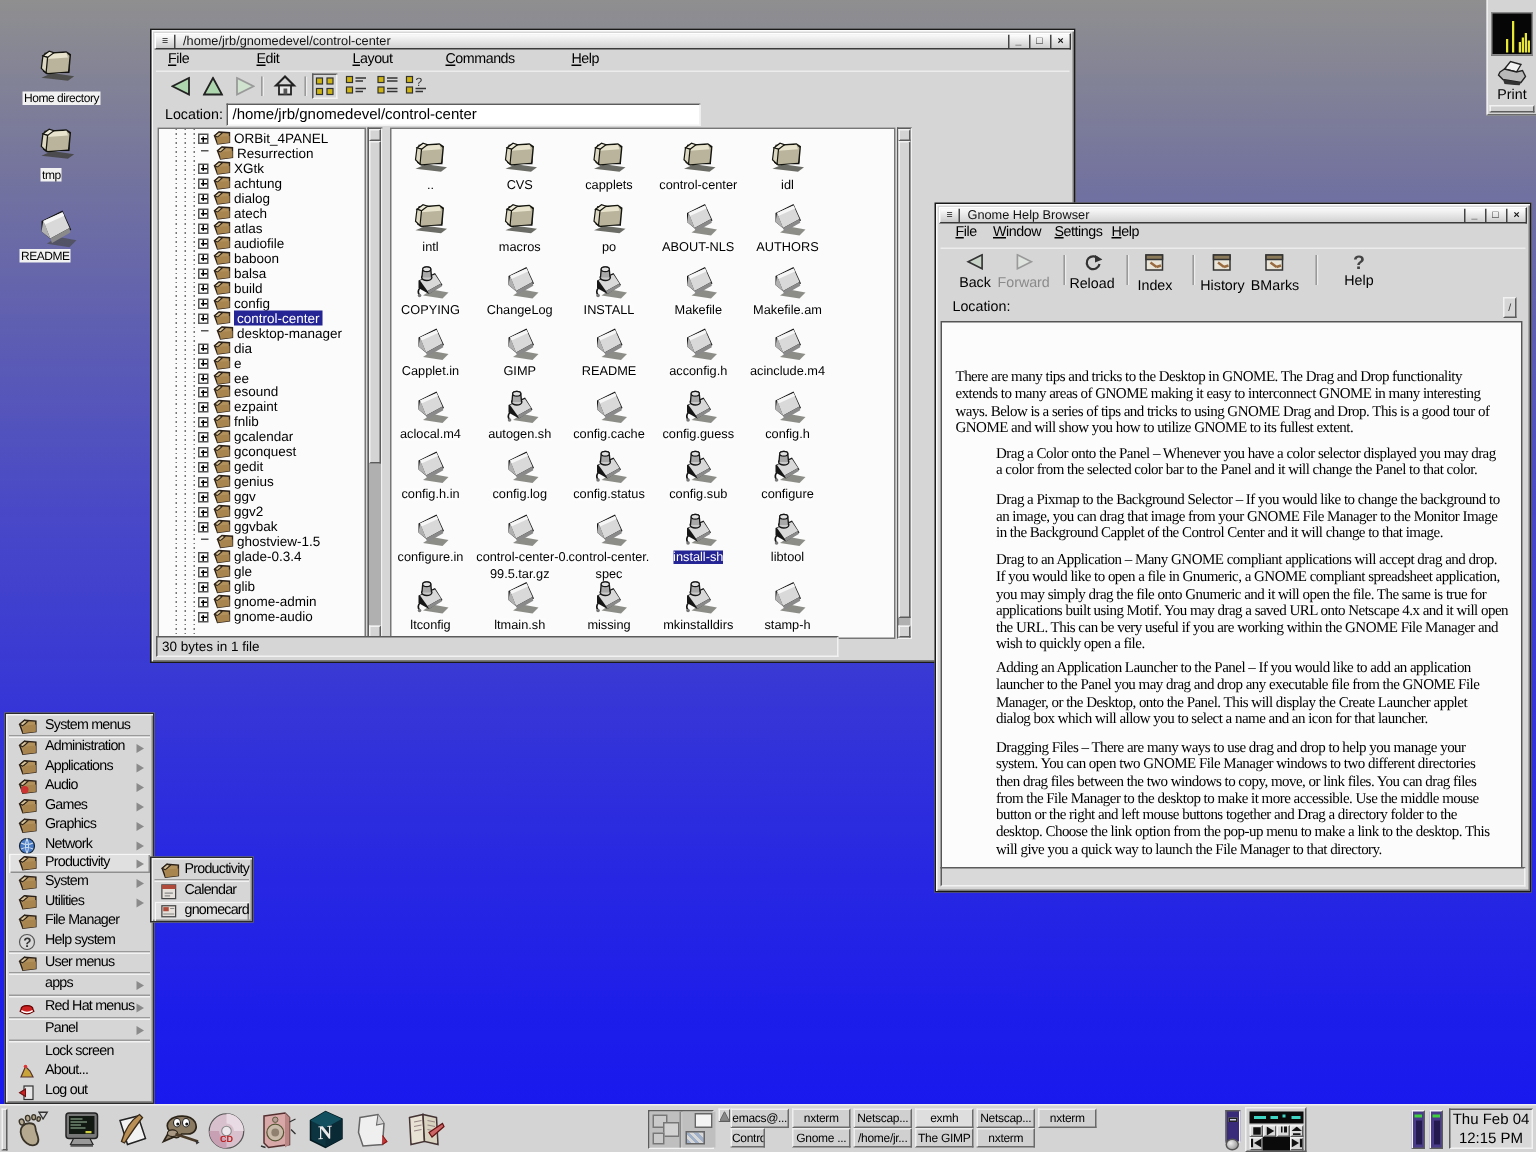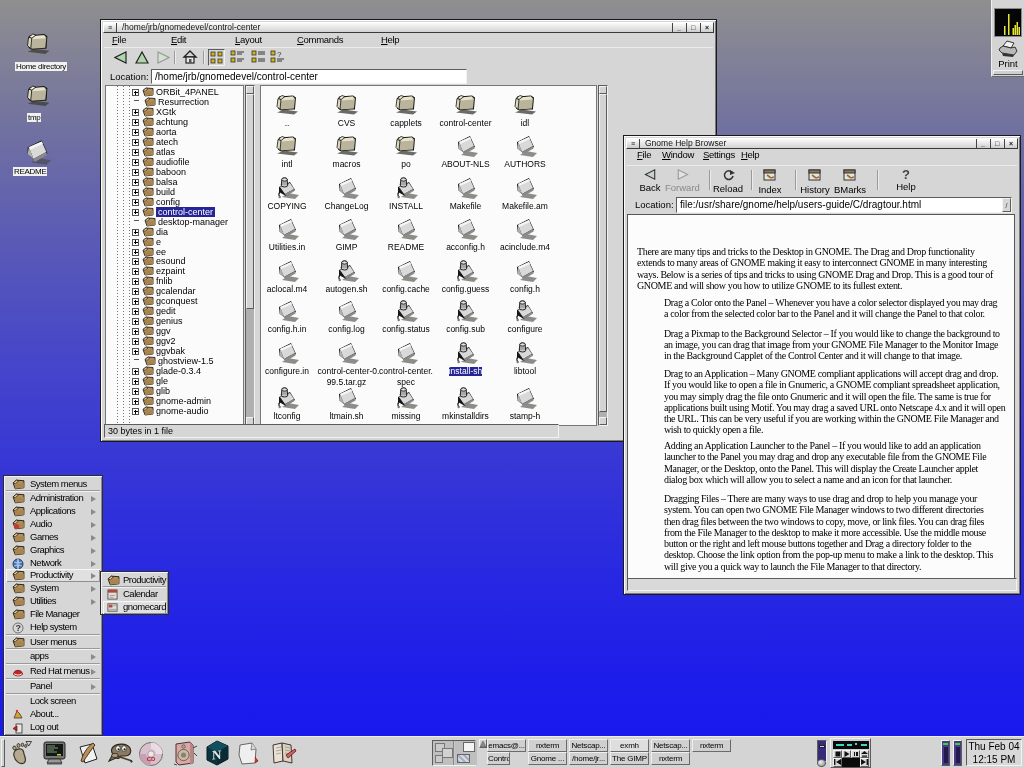--- a/index.html
+++ b/index.html
@@ -183,21 +183,21 @@
           <use href="#tfold"></use>
         </svg><span>Resurrection</span></div>
     <div class="tr" style="top:20.94px"><i class="ex"></i><svg class="tf" width="12" height="10" viewBox="0 0 12 10">
           <use href="#tfold"></use>
         </svg><span>XGtk</span></div>
     <div class="tr" style="top:30.91px"><i class="ex"></i><svg class="tf" width="12" height="10" viewBox="0 0 12 10">
           <use href="#tfold"></use>
         </svg><span>achtung</span></div>
     <div class="tr" style="top:40.88px"><i class="ex"></i><svg class="tf" width="12" height="10" viewBox="0 0 12 10">
           <use href="#tfold"></use>
-        </svg><span>aorta</span></div>
+        </svg><span>dialog</span></div>
     <div class="tr" style="top:50.85px"><i class="ex"></i><svg class="tf" width="12" height="10" viewBox="0 0 12 10">
           <use href="#tfold"></use>
         </svg><span>atech</span></div>
     <div class="tr" style="top:60.82px"><i class="ex"></i><svg class="tf" width="12" height="10" viewBox="0 0 12 10">
           <use href="#tfold"></use>
         </svg><span>atlas</span></div>
     <div class="tr" style="top:70.79px"><i class="ex"></i><svg class="tf" width="12" height="10" viewBox="0 0 12 10">
           <use href="#tfold"></use>
         </svg><span>audiofile</span></div>
     <div class="tr" style="top:80.76px"><i class="ex"></i><svg class="tf" width="12" height="10" viewBox="0 0 12 10">
@@ -322,21 +322,21 @@
           <use href="#bigpawn"></use>
         </svg><br><span class="lb">INSTALL</span></div>
     <div class="cell" style="left:175.5px;top:90px"><svg width="26" height="24" viewBox="0 0 24 24">
           <use href="#bigdoc"></use>
         </svg><br><span class="lb">Makefile</span></div>
     <div class="cell" style="left:235px;top:90px"><svg width="26" height="24" viewBox="0 0 24 24">
           <use href="#bigdoc"></use>
         </svg><br><span class="lb">Makefile.am</span></div>
     <div class="cell" style="left:-3px;top:131px"><svg width="26" height="24" viewBox="0 0 24 24">
           <use href="#bigdoc"></use>
-        </svg><br><span class="lb">Utilities.in</span></div>
+        </svg><br><span class="lb">Capplet.in</span></div>
     <div class="cell" style="left:56.5px;top:131px"><svg width="26" height="24" viewBox="0 0 24 24">
           <use href="#bigdoc"></use>
         </svg><br><span class="lb">GIMP</span></div>
     <div class="cell" style="left:116px;top:131px"><svg width="26" height="24" viewBox="0 0 24 24">
           <use href="#bigdoc"></use>
         </svg><br><span class="lb">README</span></div>
     <div class="cell" style="left:175.5px;top:131px"><svg width="26" height="24" viewBox="0 0 24 24">
           <use href="#bigdoc"></use>
         </svg><br><span class="lb">acconfig.h</span></div>
     <div class="cell" style="left:235px;top:131px"><svg width="26" height="24" viewBox="0 0 24 24">
@@ -455,21 +455,20 @@
     <div class="hbt" style="left:214px"><svg width="14" height="13" viewBox="0 0 14 13">
           <rect x="1" y="1" width="11" height="10" fill="#e8e4d8" stroke="#333"></rect>
           <rect x="1" y="1" width="11" height="3" fill="#8a7a5a" stroke="#333"></rect>
           <path d="M4,6 l4,3 M8,9 l3,-1" stroke="#9a6b3f" stroke-width="1.6" fill="none"></path>
         </svg><br><span>BMarks</span></div>
     <div class="toolsep" style="left:250px;top:4px;height:20px"></div>
     <div class="hbt" style="left:270px"><span style="font-size:13px;line-height:11px;color:#444;font-weight:bold">?</span><br><span>Help</span></div>
   </div>
   <div class="abs" style="left:3px;top:60px;right:3px;height:18px" id="hblocation">
     <span style="position:absolute;left:8px;top:3px;font-size:9.5px">Location:</span>
-    <div class="in" style="position:absolute;left:49px;top:1px;right:5px;height:16px;background:#fff;font-size:10px;line-height:14px;padding-left:3px;overflow:hidden">file:/usr/share/gnome/help/users-guide/C/dragtour.html</div>
     <div class="out" style="position:absolute;right:6px;top:2px;width:9px;height:14px;background:#d6d6d6;font-size:7px;line-height:13px;text-align:center;color:#333">/</div>
   </div>
   <div class="abs" id="hbcontent" style="left:3px;top:78px;right:5px;height:365px;background:#fcfcfc;border:1px solid #555;overflow:hidden;font-family:'Liberation Serif',serif;color:#000">
     <div class="hp" style="left:9px;top:31px">There are many tips and tricks to the Desktop in GNOME. The Drag and Drop functionality<br>extends to many areas of GNOME making it easy to interconnect GNOME in many interesting<br>ways. Below is a series of tips and tricks to using GNOME Drag and Drop. This is a good tour of<br>GNOME and will show you how to utilize GNOME to its fullest extent.</div>
     <div class="hp" style="left:36px;top:112.5px">Drag a Pixmap to the Background Selector – If you would like to change the background to<br>an image, you can drag that image from your GNOME File Manager to the Monitor Image<br>in the Background Capplet of the Control Center and it will change to that image.</div>
     <div class="hp" style="left:36px;top:81.5px">Drag a Color onto the Panel – Whenever you have a color selector displayed you may drag<br>a color from the selected color bar to the Panel and it will change the Panel to that color.</div>
     <div class="hp" style="left:36px;top:153px">Drag to an Application – Many GNOME compliant applications will accept drag and drop.<br>If you would like to open a file in Gnumeric, a GNOME compliant spreadsheet application,<br>you may simply drag the file onto Gnumeric and it will open the file. The same is true for<br>applications built using Motif. You may drag a saved URL onto Netscape 4.x and it will open<br>the URL. This can be very useful if you are working within the GNOME File Manager and<br>wish to quickly open a file.</div>
     <div class="hp" style="left:36px;top:225px">Adding an Application Launcher to the Panel – If you would like to add an application<br>launcher to the Panel you may drag and drop any executable file from the GNOME File<br>Manager, or the Desktop, onto the Panel. This will display the Create Launcher applet<br>dialog box which will allow you to select a name and an icon for that launcher.</div>
     <div class="hp" style="left:36px;top:278px">Dragging Files – There are many ways to use drag and drop to help you manage your<br>system. You can open two GNOME File Manager windows to two different directories<br>then drag files between the two windows to copy, move, or link files. You can drag files<br>from the File Manager to the desktop to make it more accessible. Use the middle mouse<br>button or the right and left mouse buttons together and Drag a directory folder to the<br>desktop. Choose the link option from the pop-up menu to make a link to the desktop. This<br>will give you a quick way to launch the File Manager to that directory.</div>
   </div>

